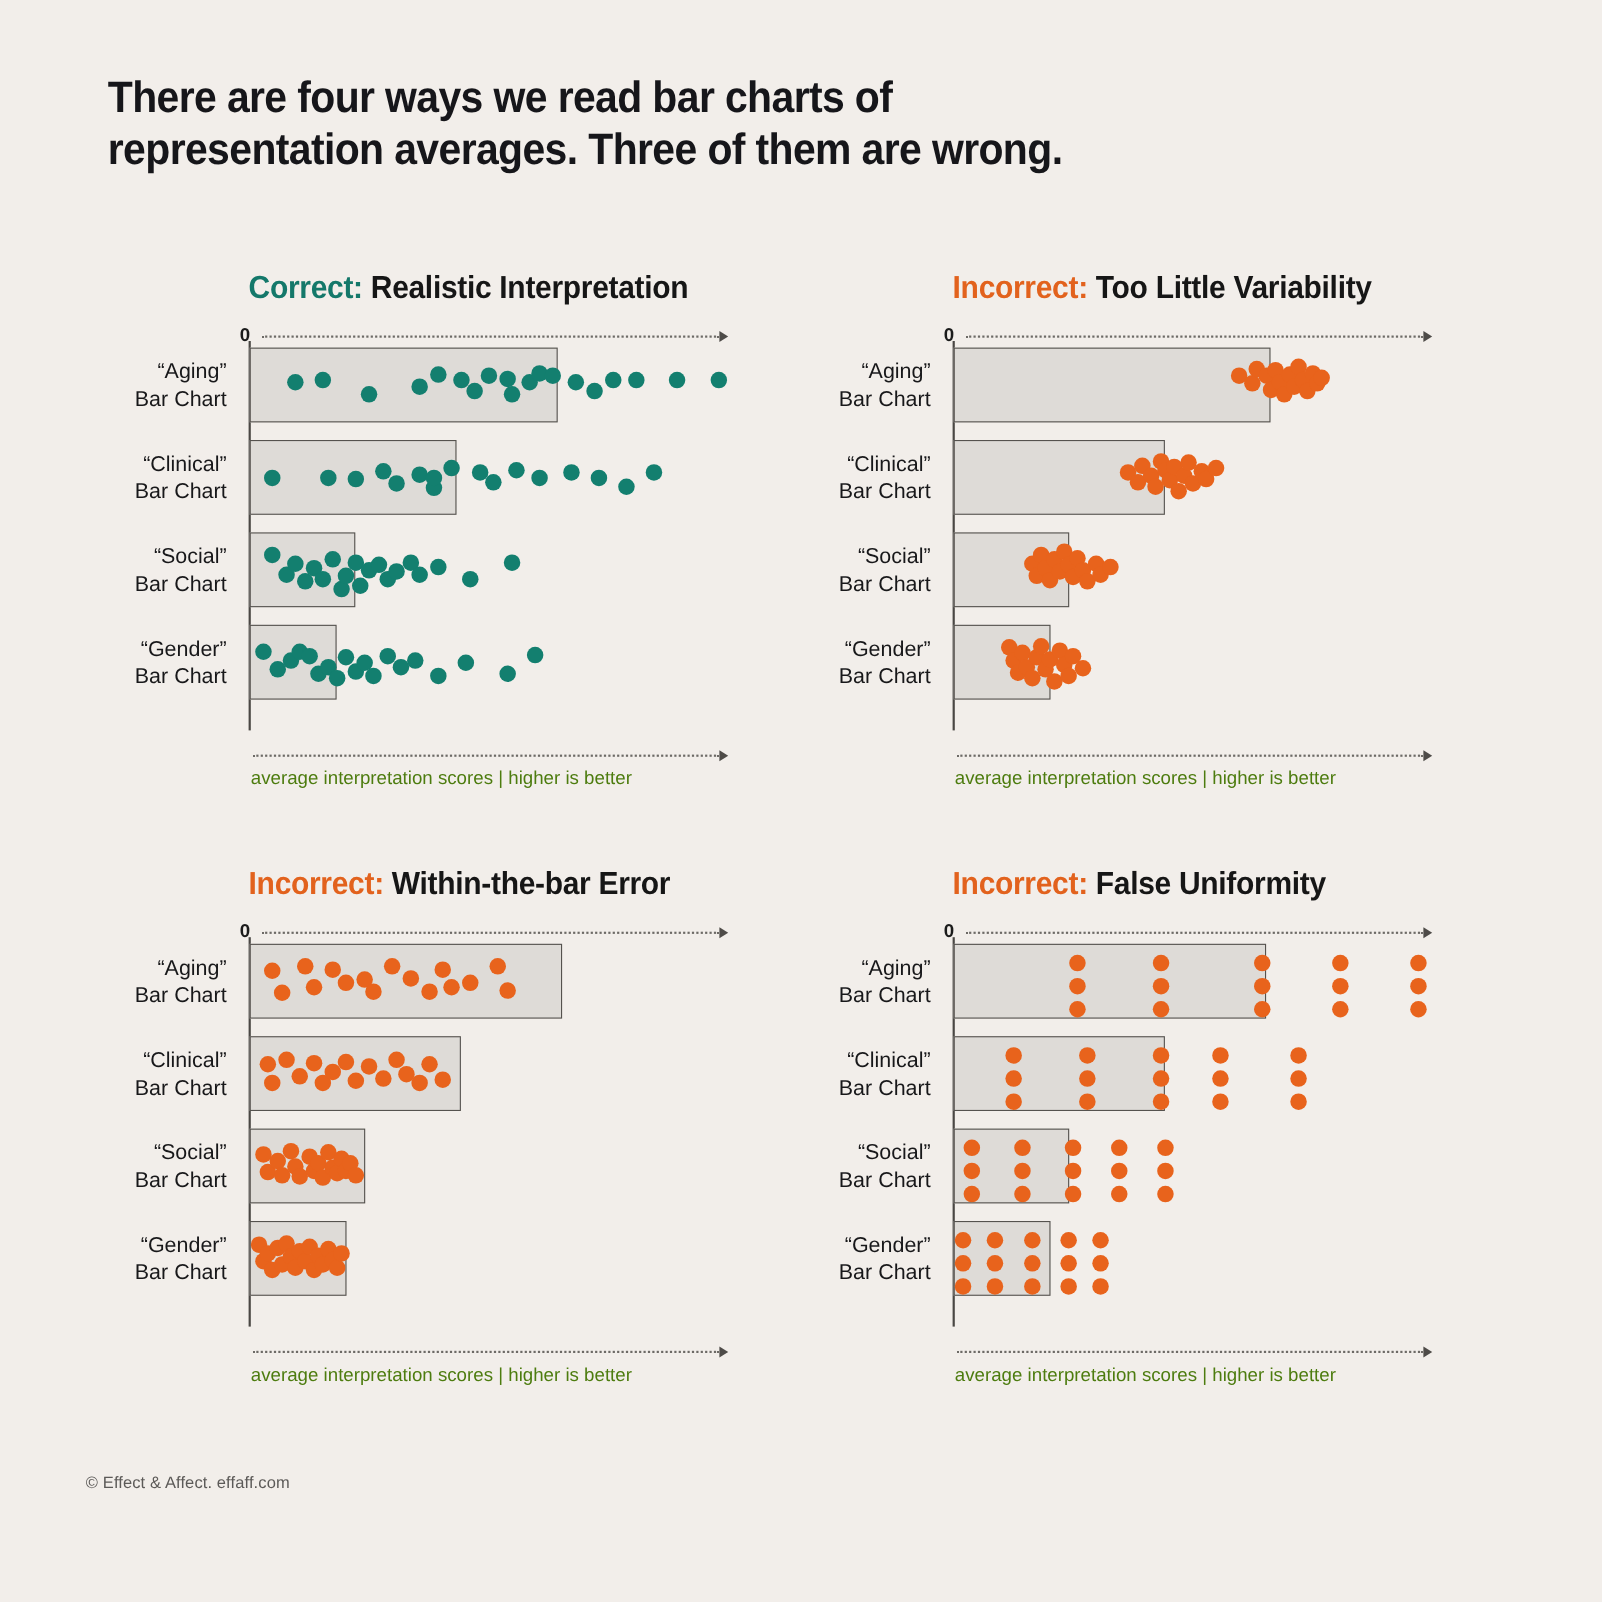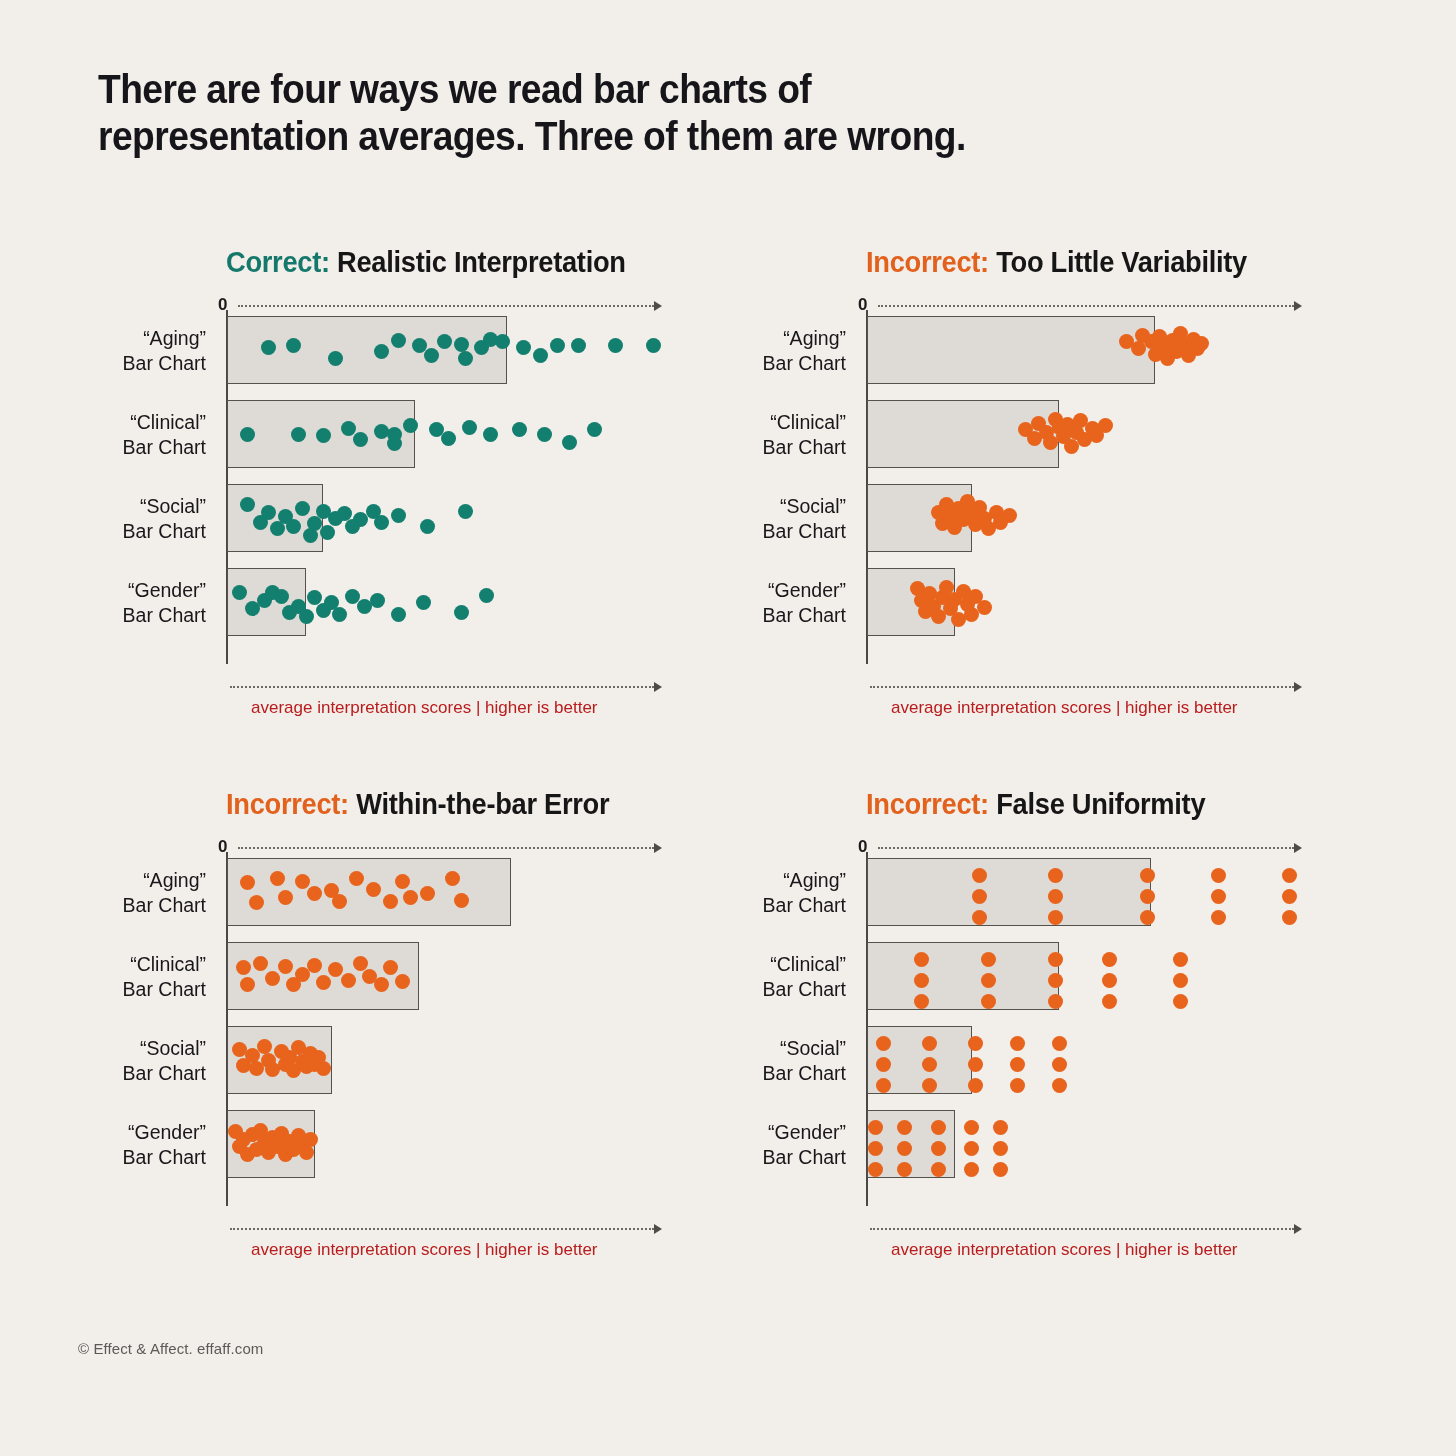--- a/index.html
+++ b/index.html
@@ -86,23 +86,22 @@
     border-radius:50%;
     width:15px;height:15px;
     margin-left:-7.5px;
     margin-top:-7.5px;
   }
   .dot.teal{background:#137f6f;}
   .dot.orange{background:#e8631c;}
   .axis-caption{
     position:absolute;
     font-size:17px;
-    color:#b91c1c;
+    color:#4d7c0f;
     white-space:nowrap;
-    margin-left:23px;
   }
   #footer{
     position:absolute;
     left:78px;top:1340px;
     font-size:15px;
     color:#5c5a58;
     letter-spacing:0.1px;
   }
 </style>
 </head>

